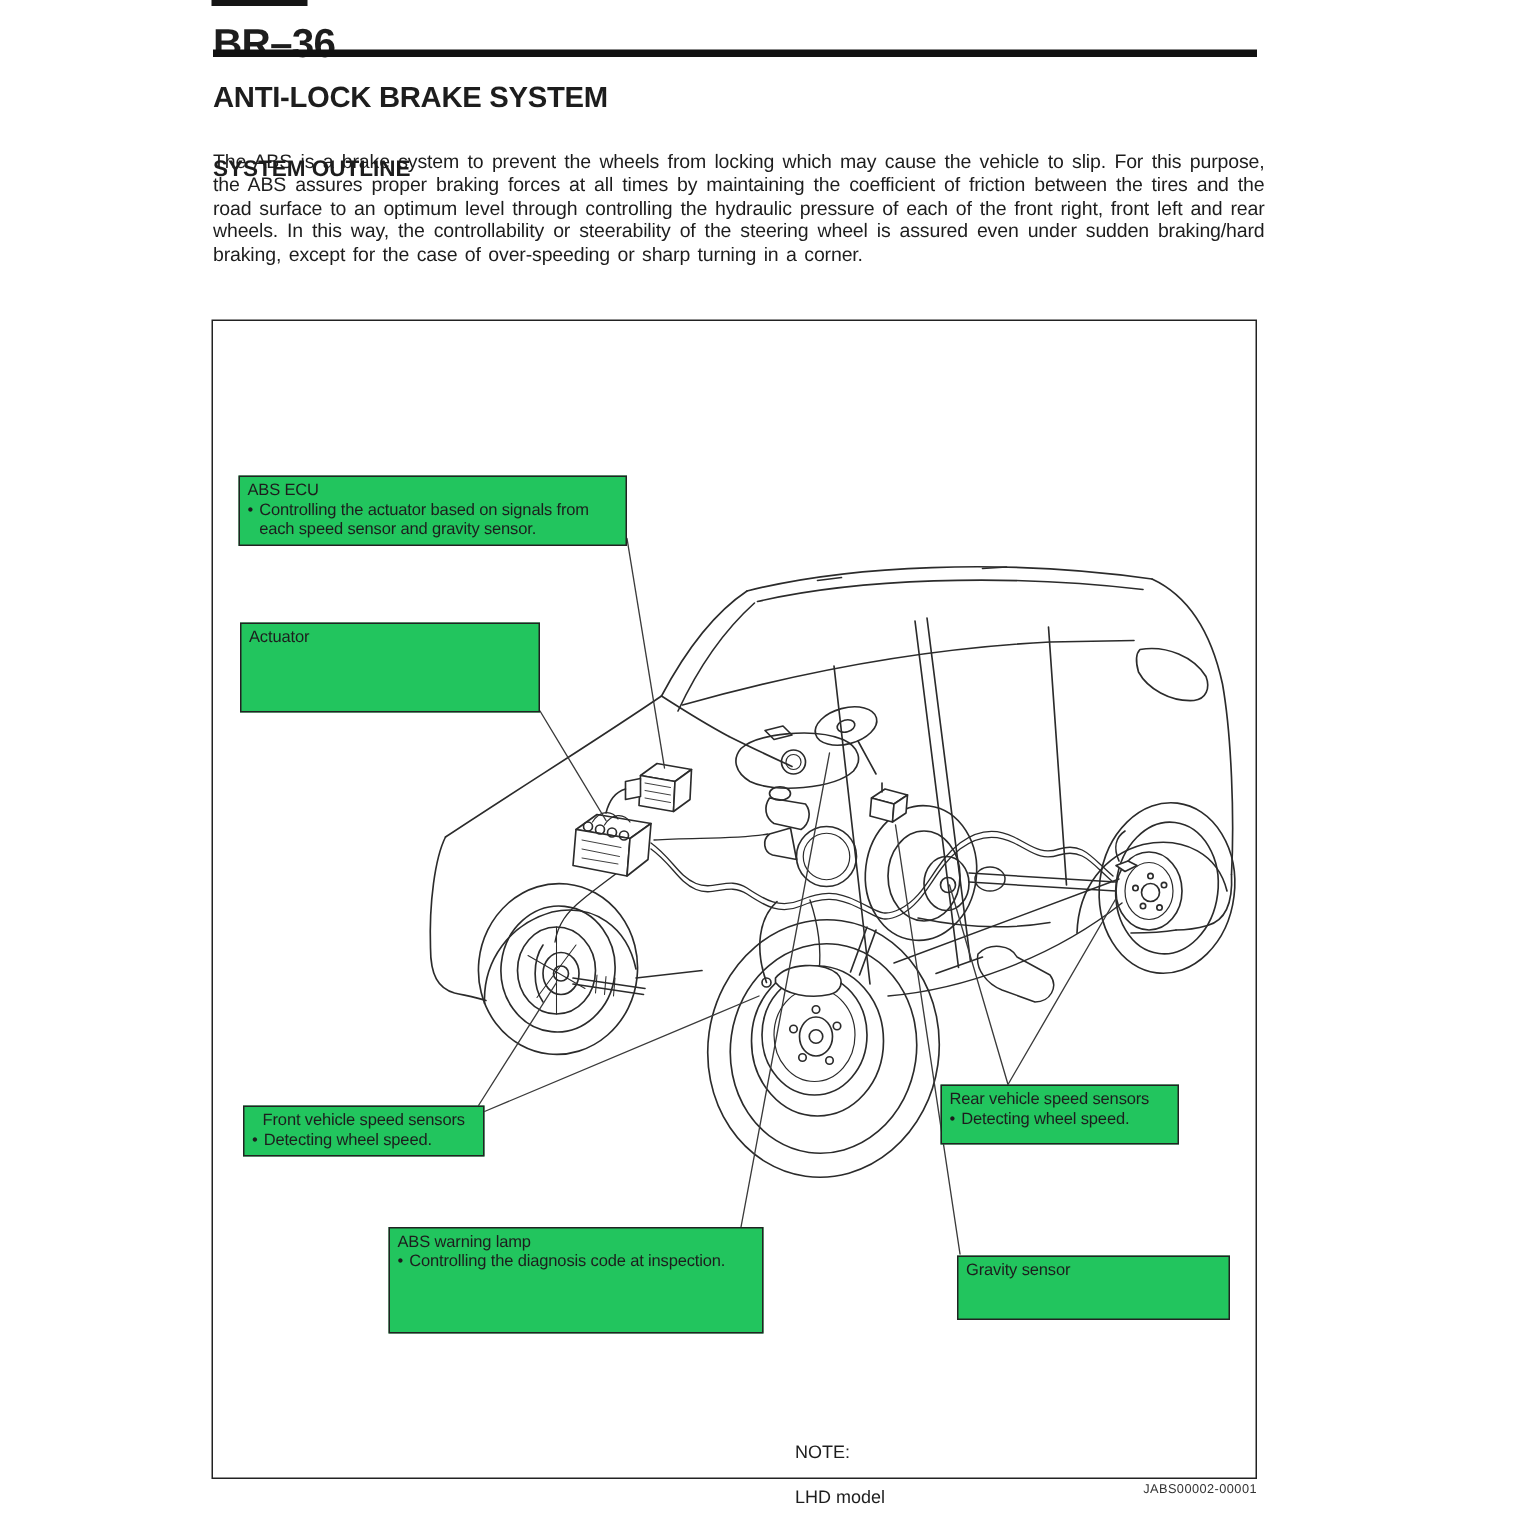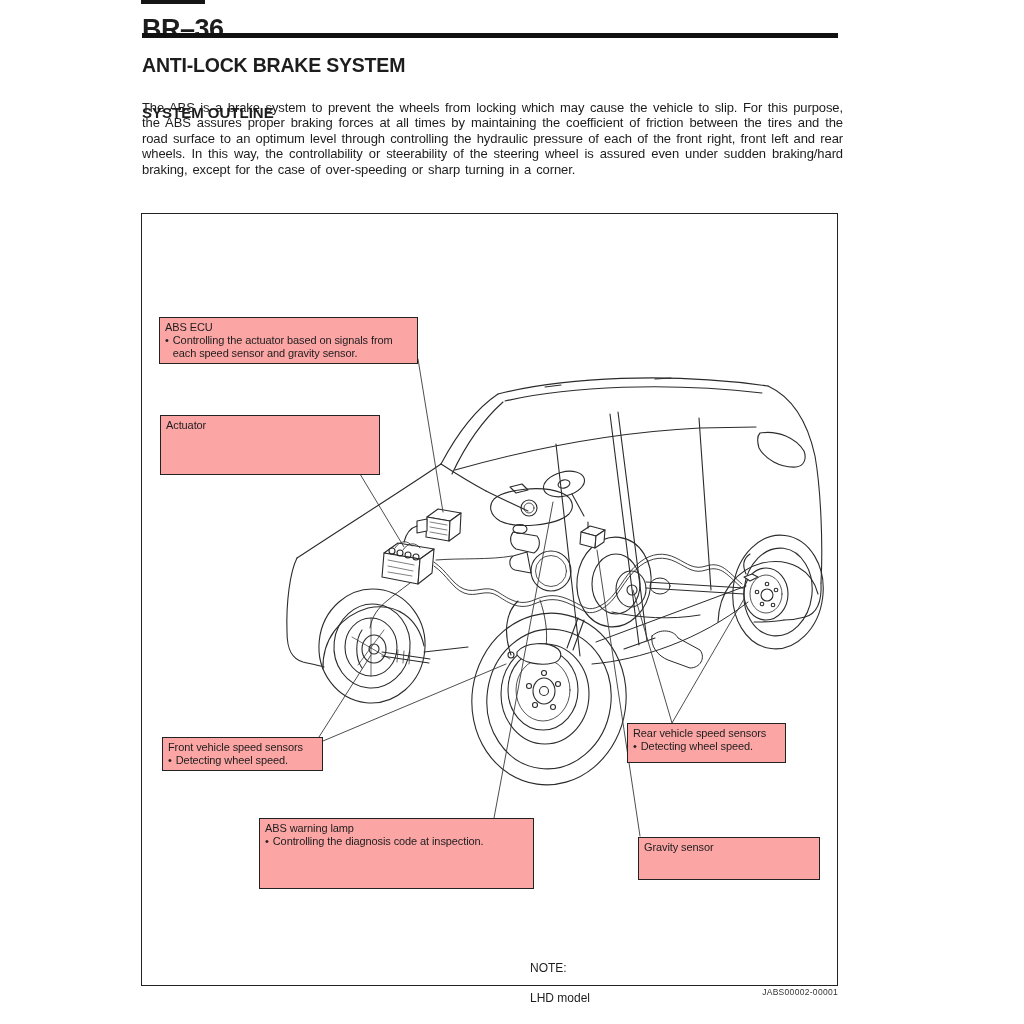--- a/index.html
+++ b/index.html
@@ -8,28 +8,28 @@
   .abs{position:absolute;}
   .page-number{left:142px;top:2px;font-size:27px;font-weight:bold;letter-spacing:-0.5px;margin-top:12px;}
   .top-rule{left:142px;top:33px;width:696px;height:5px;background:#111;}
   .scan-artifact{left:141px;top:0;width:64px;height:4px;background:#151515;}
   .doc-title{left:142px;top:54px;font-size:19.5px;font-weight:bold;letter-spacing:-0.2px;}
   .section-heading{left:142px;top:80px;font-size:15px;font-weight:bold;margin-top:24px;}
   .body-paragraph{left:142px;top:100px;width:701px;font-size:13px;line-height:15.4px;
        text-align:justify;letter-spacing:-0.1px;word-spacing:1.5px;}
   .figure-frame{left:141px;top:213px;width:695px;height:771px;border:1.5px solid #222;background:#fff;}
   .figure-svg{left:141px;top:213px;}
-  .callout{background:#fca5a5;border:1px solid #222;font-size:11px;line-height:13px;
+  .callout{background:#22c55e;border:1px solid #222;font-size:11px;line-height:13px;
        padding:3px 5px 3px 5px;box-sizing:border-box;letter-spacing:-0.1px;}
   .callout .bullet{display:flex;}
   .callout .bullet::before{content:"•";margin-right:4px;}
   .co-abs-ecu{left:159px;top:317px;width:259px;min-height:42px;}
-  .co-actuator{left:160px;top:415px;width:220px;min-height:60px;}
-  .co-front-sensors{left:162px;top:737px;width:161px;min-height:34px;}
-  .co-warning-lamp{left:259px;top:818px;width:275px;min-height:71px;}
+  .co-actuator{left:160px;top:415px;width:200px;min-height:60px;}
+  .co-front-sensors{left:162px;top:737px;width:161px;min-height:34px;text-align:center;}
+  .co-warning-lamp{left:259px;top:818px;width:250px;min-height:71px;}
   .co-rear-sensors{left:627px;top:723px;width:159px;min-height:40px;}
   .co-gravity{left:638px;top:837px;width:182px;min-height:43px;}
   .figure-note{left:530px;top:961px;font-size:12px;display:flex;gap:16px;flex-direction:column;}
   .figure-code{right:186px;top:987px;font-size:8.5px;letter-spacing:0.3px;color:#333;}
   svg *{vector-effect:non-scaling-stroke;}
 </style>
 </head>
 <body>
 
 <div class="abs scan-artifact"></div>

